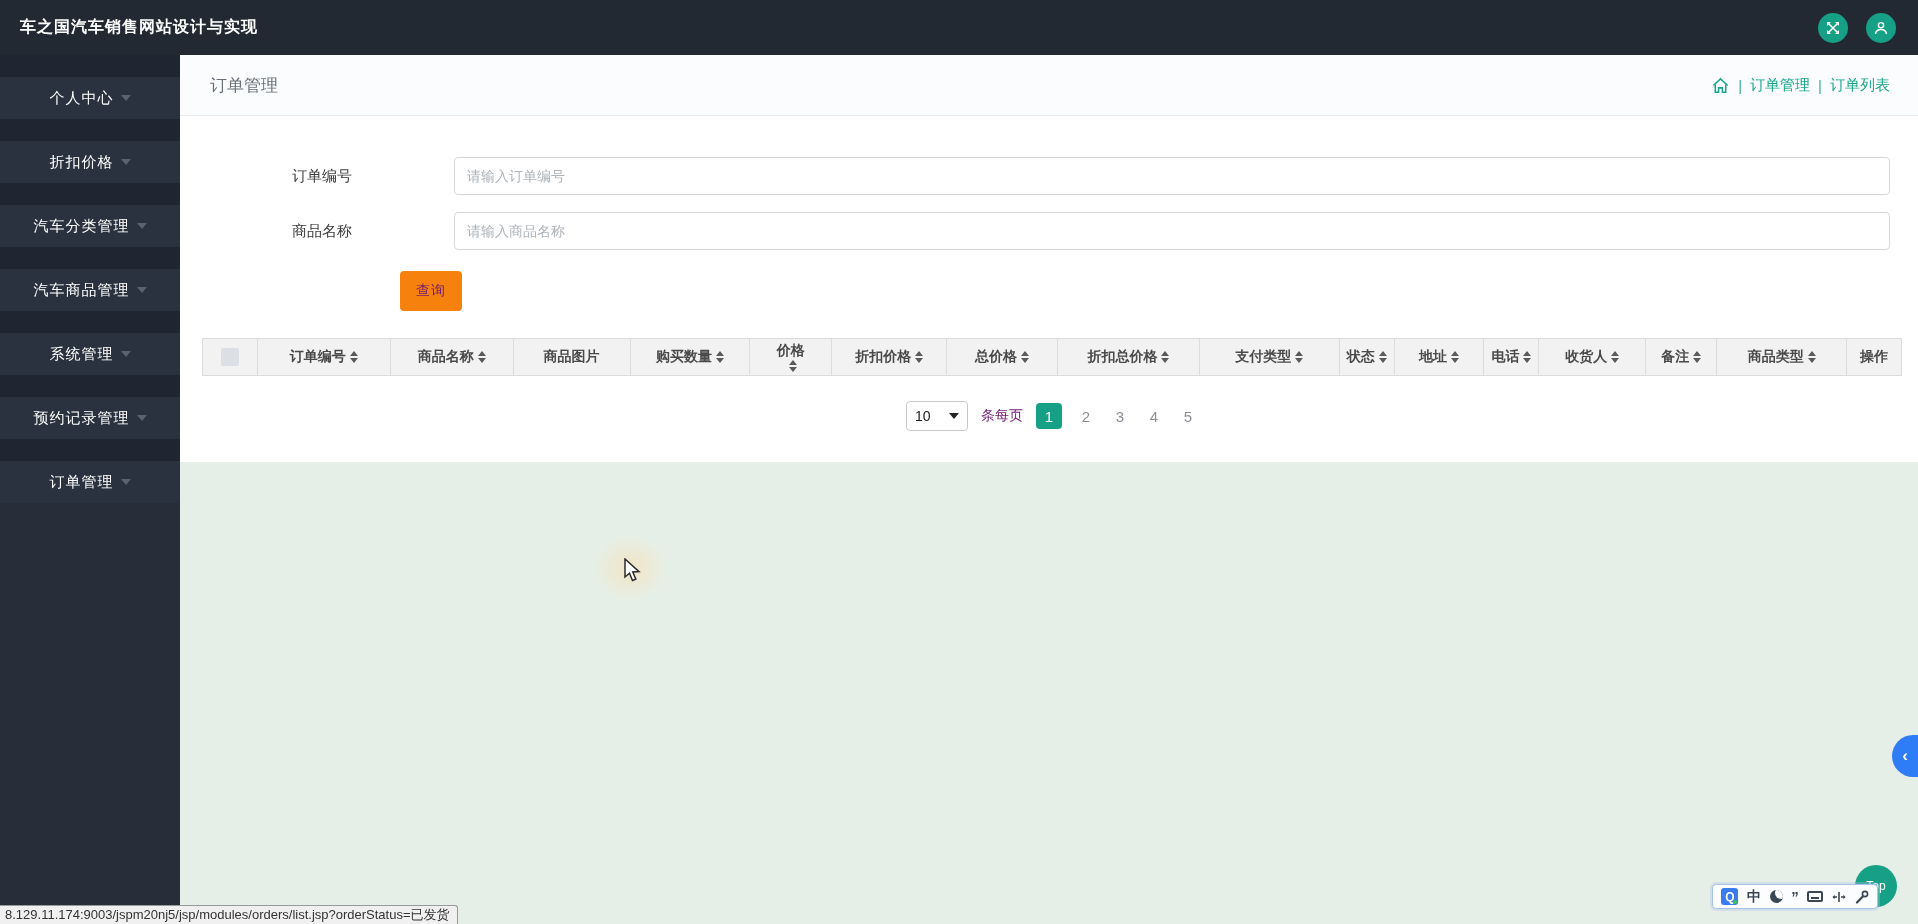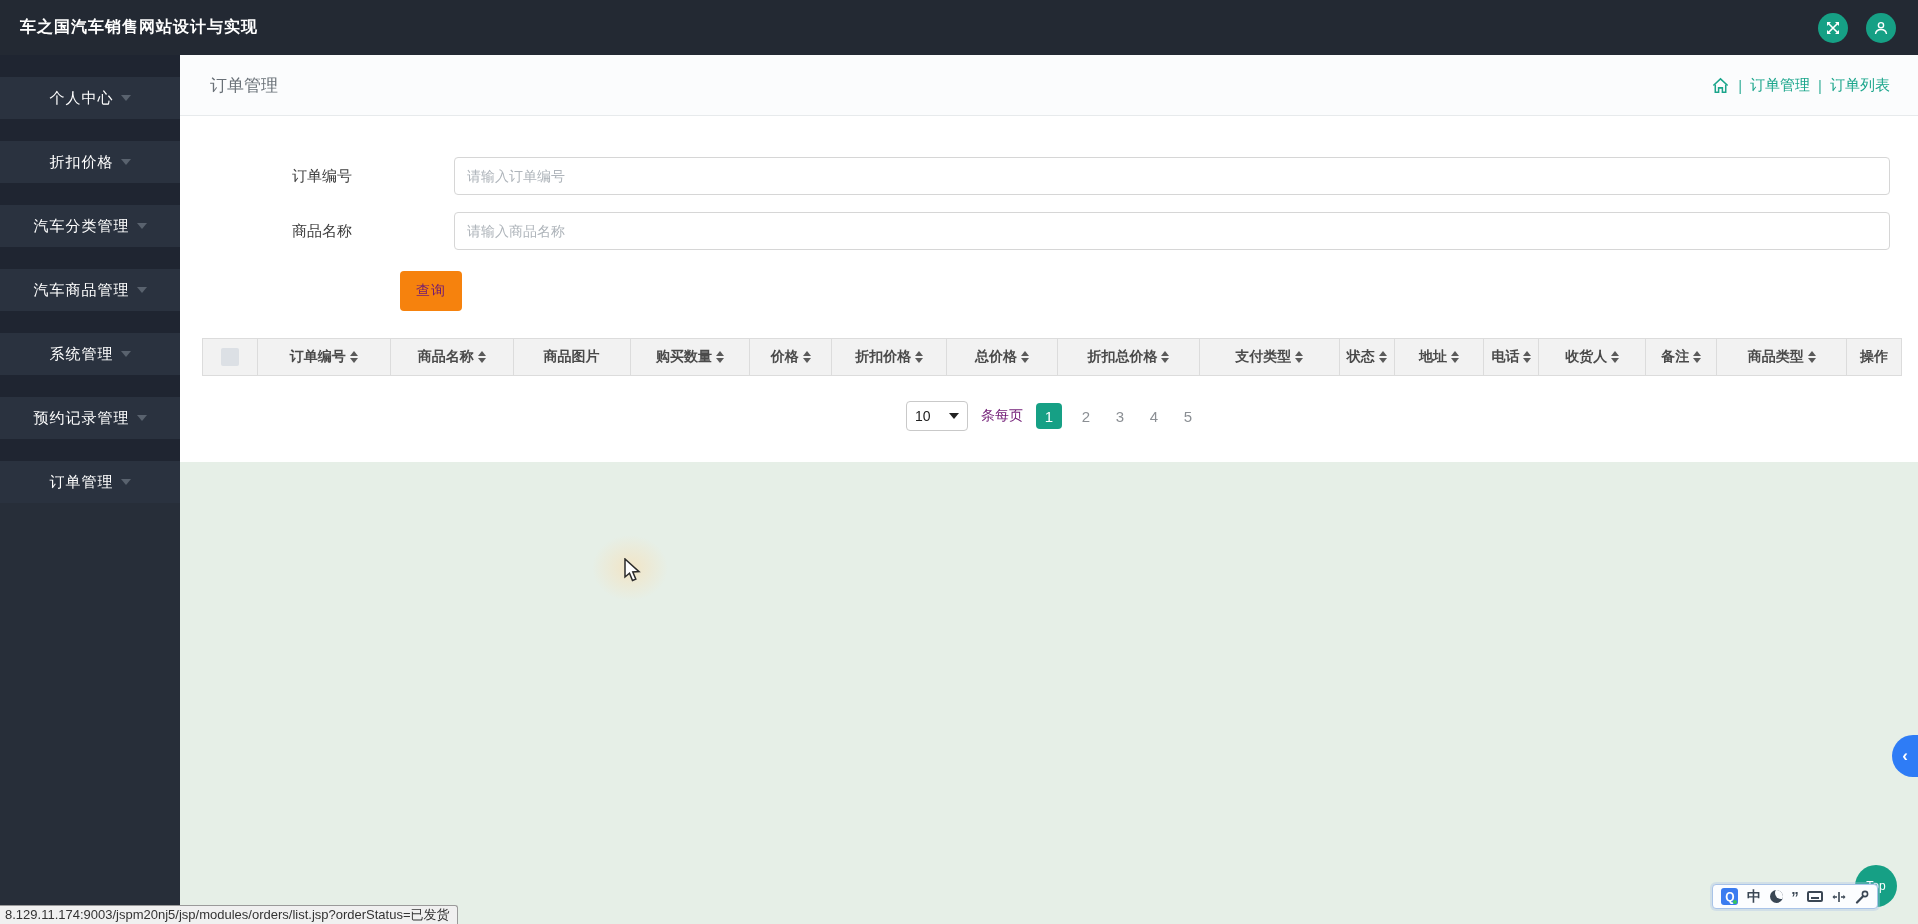--- a/index.html
+++ b/index.html
@@ -52,21 +52,21 @@
   
   .table { margin:27px 0 0 22px; width:1700px; }
   .thead { display:flex; height:38px; background:#f2f2f2;
     border:1px solid #dcdcdc; }
   .th { display:flex; align-items:center; justify-content:center;
     border-right:1px solid #dcdcdc; font-size:14px; font-weight:bold; color:#4a4a4a;
     cursor:pointer; overflow:hidden; white-space:nowrap; }
   .th:last-of-type { border-right:none; }
   .thead div.th:nth-of-type(1){width:55px;}  .thead div.th:nth-of-type(2){width:133px;}
   .thead div.th:nth-of-type(3){width:123px;} .thead div.th:nth-of-type(4){width:117px;}
-  .thead div.th:nth-of-type(5){width:120px;} .thead div.th:nth-of-type(6){width:82px;}
+  .thead div.th:nth-of-type(5){width:120px;} .thead div.th:nth-of-type(6){width:82px;flex-direction:column;}
   .thead div.th:nth-of-type(7){width:115px;} .thead div.th:nth-of-type(8){width:111px;}
   .thead div.th:nth-of-type(9){width:142px;} .thead div.th:nth-of-type(10){width:140px;}
   .thead div.th:nth-of-type(11){width:55px;} .thead div.th:nth-of-type(12){width:90px;}
   .thead div.th:nth-of-type(13){width:55px;} .thead div.th:nth-of-type(14){width:107px;align-items:center;}
   .thead div.th:nth-of-type(15){width:71px;} .thead div.th:nth-of-type(16){width:130px;}
   .thead div.th:nth-of-type(17){width:54px;}
   .cbx { width:18px; height:18px; background:#dce0e5; border-radius:2px; display:inline-block; }
   .sort { display:inline-flex; flex-direction:column; gap:2px; margin-left:4px; }
   .sort i { width:0; height:0; border-left:4px solid transparent; border-right:4px solid transparent; }
   .sort .up { border-bottom:5px solid #5a5a5a; }

